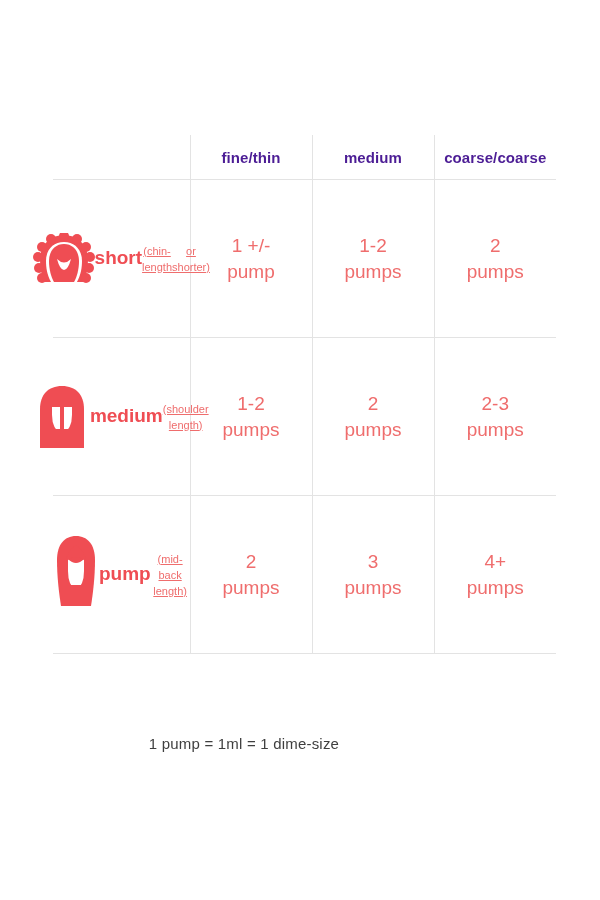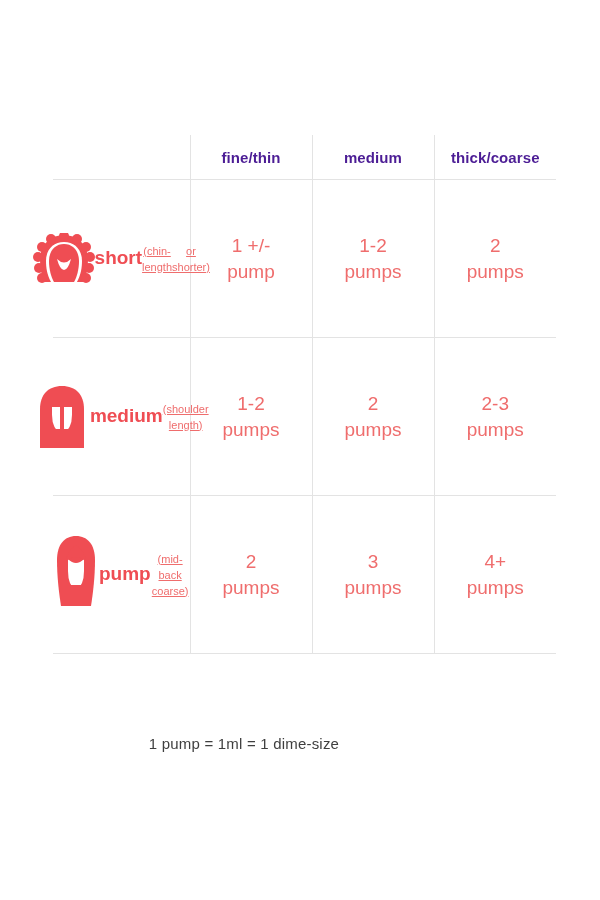--- a/index.html
+++ b/index.html
@@ -139,21 +139,21 @@
         <col class="c-hair">
         <col class="c-fine">
         <col class="c-med">
         <col class="c-thick">
       </colgroup>
       <thead>
         <tr class="head-row">
           <th class="corner"></th>
           <th>fine/thin</th>
           <th>medium</th>
-          <th>thick/coarse</th>
+          <th>coarse/coarse</th>
         </tr>
       </thead>
       <tbody>
 
         <tr class="body-row">
           <td class="hair-cell">
             <div class="hair-inner">
               <div class="hair-icon">
                 <svg width="62" height="58" viewBox="0 0 62 58" aria-hidden="true">
                   <g fill="#ef4d53">
@@ -269,21 +269,21 @@
                              L38 71
                              C40 58, 42 42, 42 25
                              C42 10, 35 1, 23 1 Z"></path>
                   </g>
                   <path d="M15 24 Q23 32 31 24 L31 36 Q31 50 23 56 Q15 50 15 36 Z" fill="#ffffff"></path>
                   <path d="M8 50 L38 50 L38 71 L8 71 Z" fill="#ef4d53"></path>
                   <path d="M23 10 Q14 16 13 27 Q18 22 23 22 Q28 22 33 27 Q32 16 23 10 Z" fill="#ef4d53"></path>
                 </svg>
               </div>
               <div class="hair-name">pump</div>
-              <div class="hair-sub">(mid-back coarse)</div>
+              <div class="hair-sub">(mid-back length)</div>
             </div>
           </td>
           <td>
             <div class="dose">
               <span class="d1">2</span>
               <span class="d2">pumps</span>
             </div>
           </td>
           <td>
             <div class="dose">

